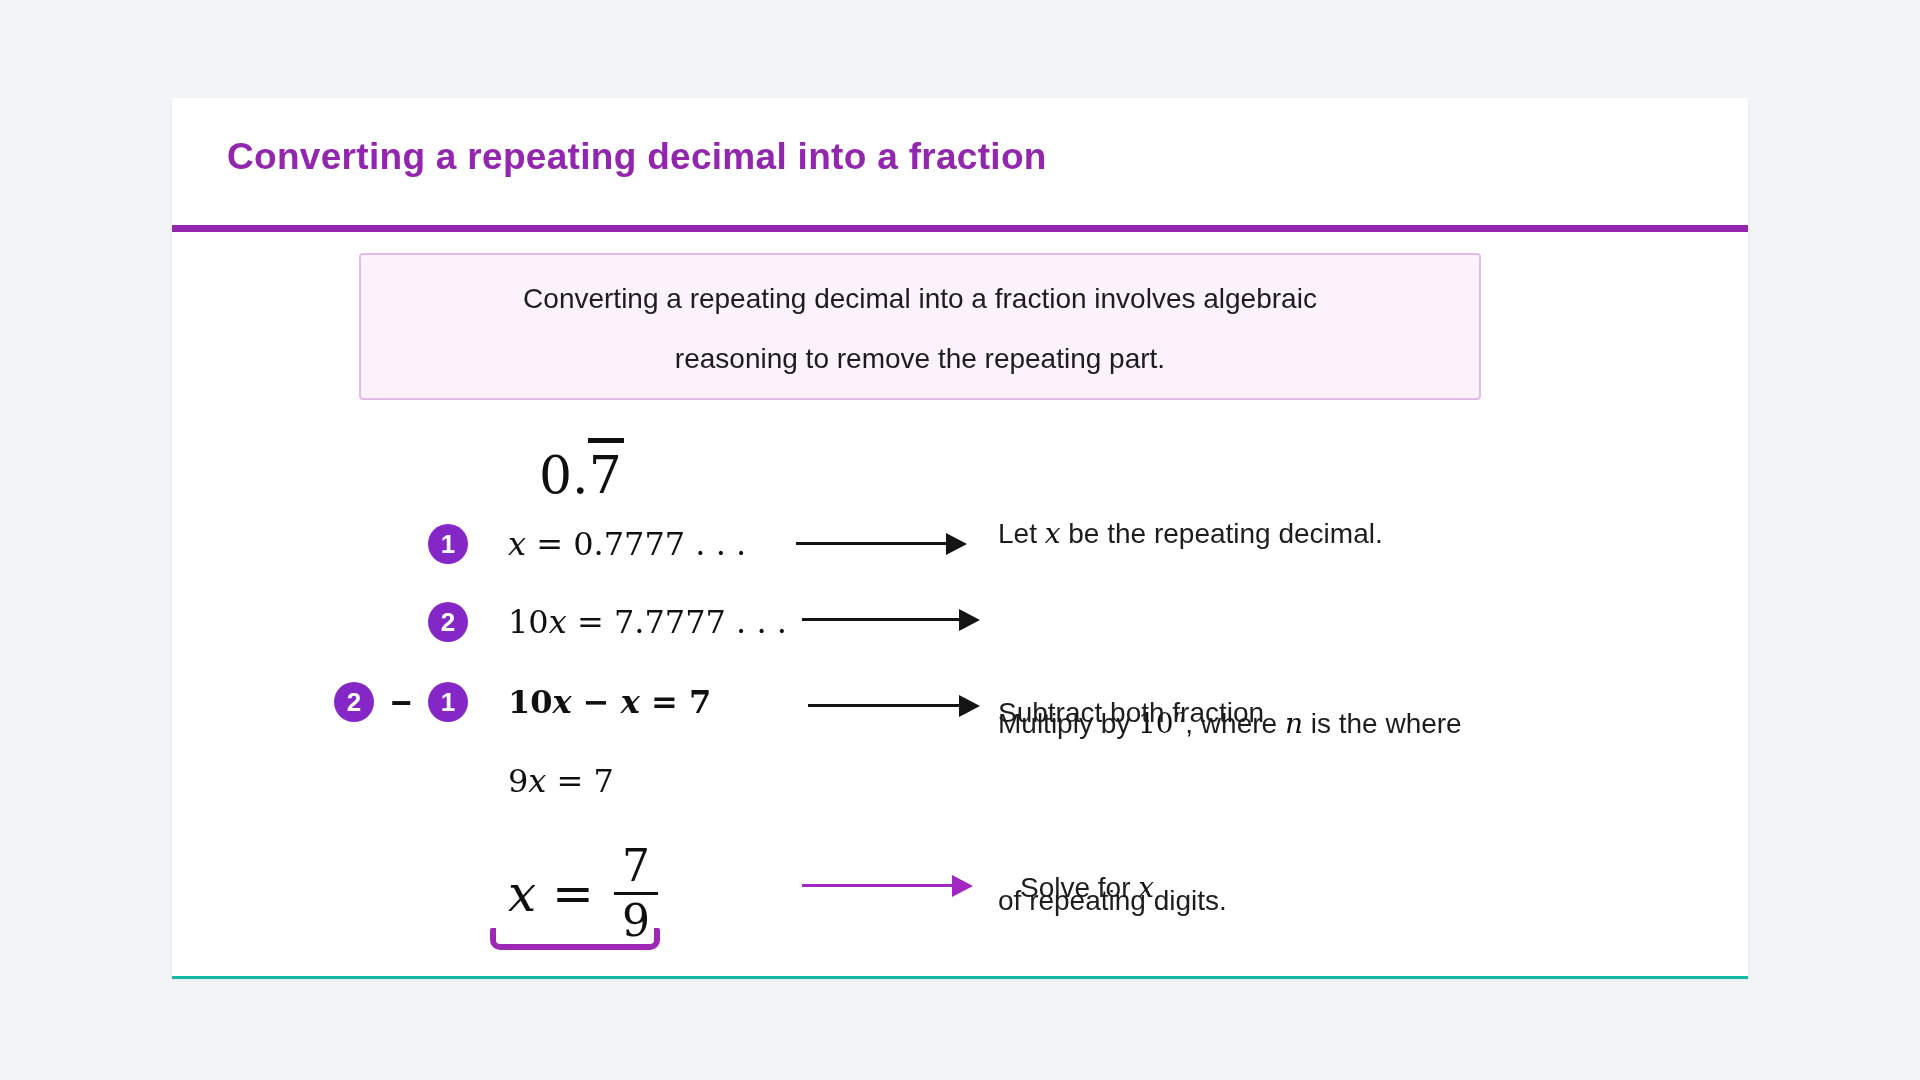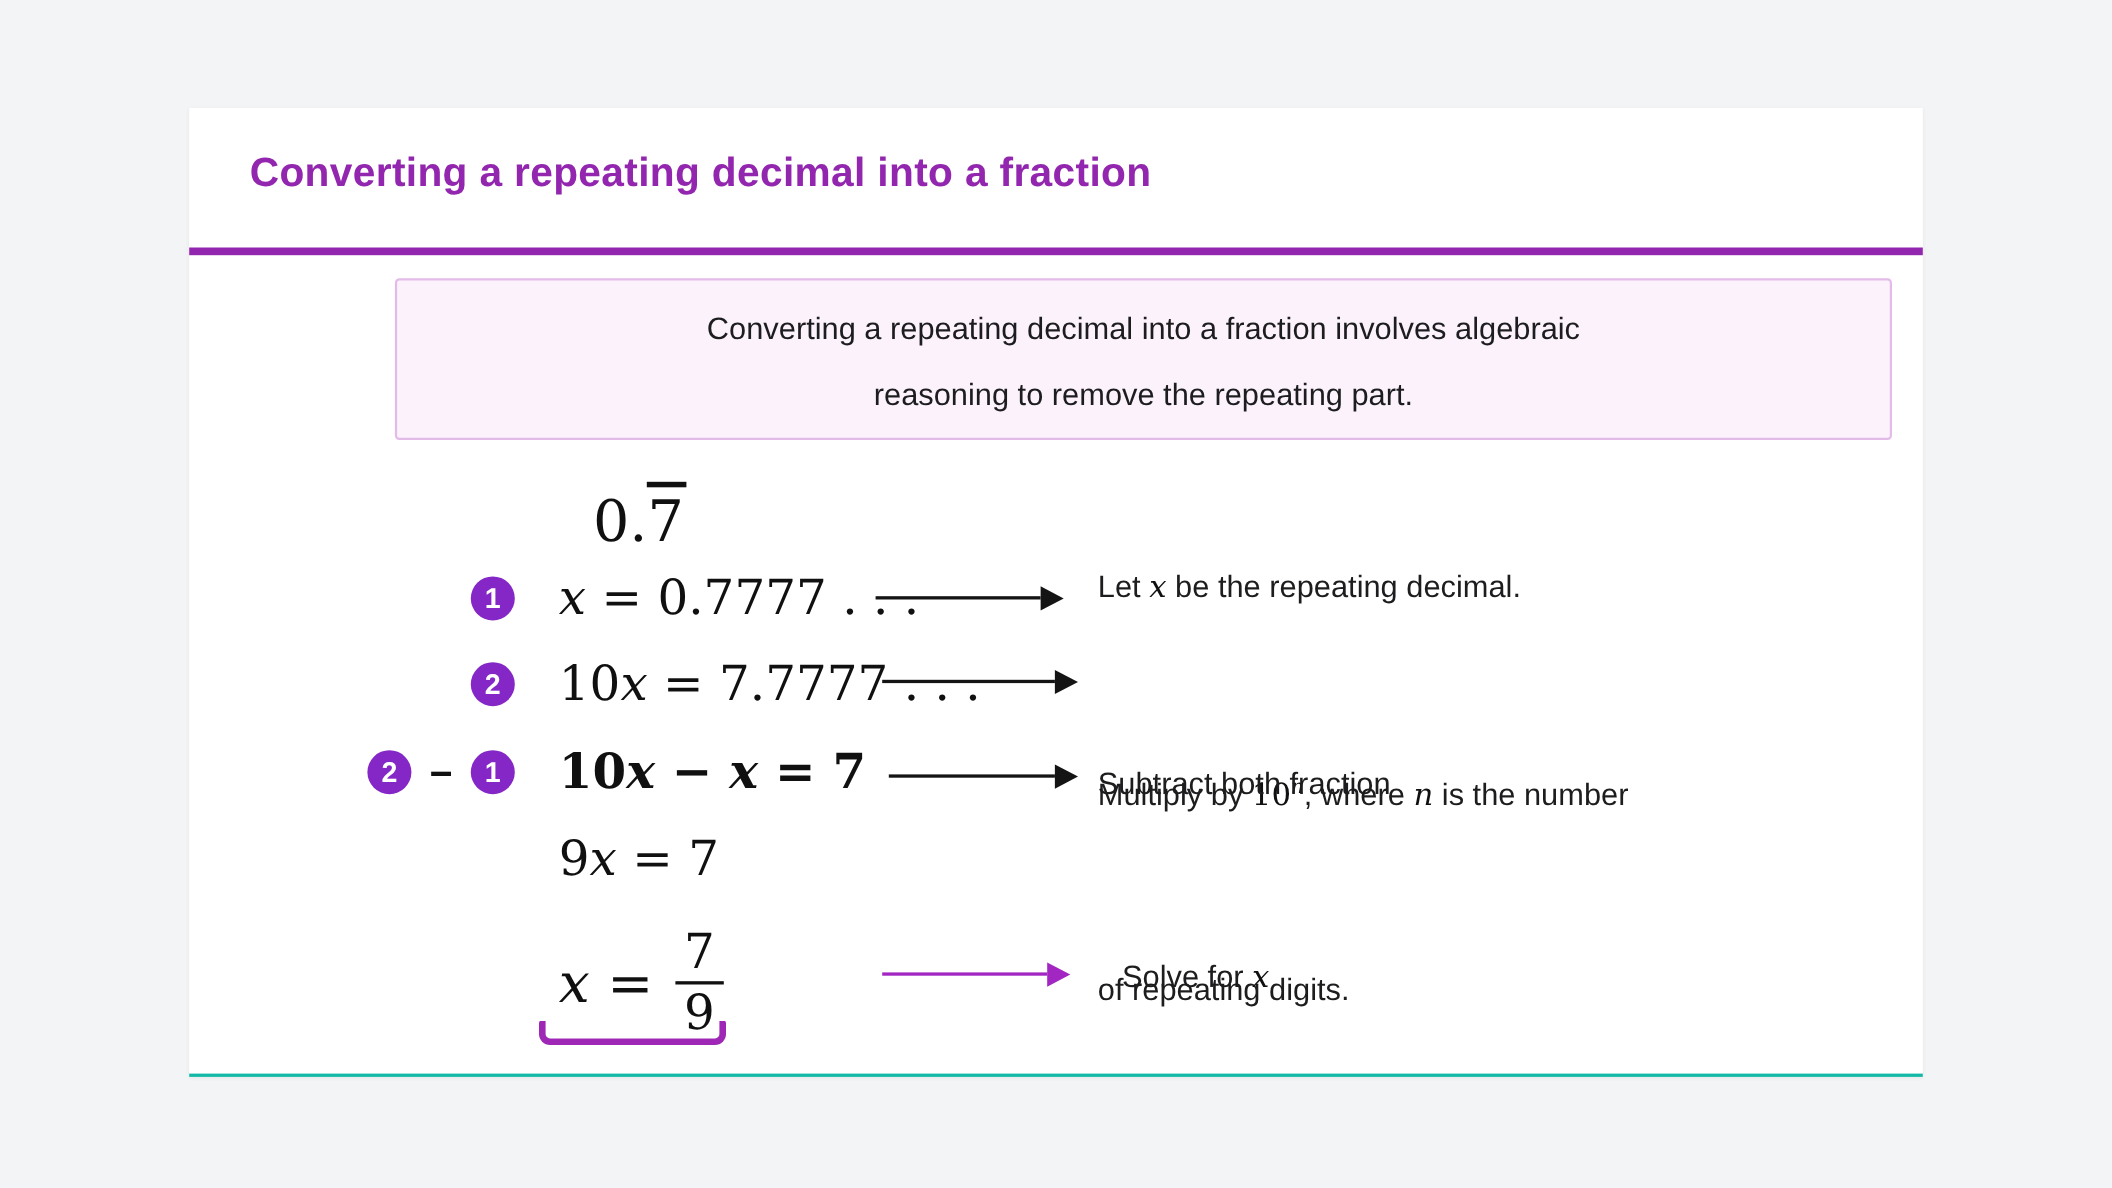--- a/index.html
+++ b/index.html
@@ -18,21 +18,21 @@
   .title {
     position:absolute; left:55px; top:38px; margin:0;
     font-size:37px; font-weight:800; letter-spacing:.3px;
     color:var(--purple,#9326ae);
   }
   .divider {
     position:absolute; left:0; top:127px; width:100%; height:7px;
     background:var(--purple,#9326ae);
   }
   .intro {
-    position:absolute; left:187px; top:155px; width:1361px; height:147px;
+    position:absolute; left:187px; top:155px; width:1122px; height:147px;
     box-sizing:border-box; padding-top:14px;
     background:#fbf2fc; border:2px solid #e3bbe9; border-radius:4px;
     text-align:center;
   }
   .intro-line { font-size:28px; line-height:60px; color:#1d1d1f; }
 
   .math, .m { font-family:"DejaVu Serif","Liberation Serif",serif; color:#101010; }
   .mi { font-family:"DejaVu Serif","Liberation Serif",serif; font-style:italic; color:#101010; }
 
   .decimal {
@@ -49,21 +49,21 @@
     position:absolute; width:40px; height:40px; border-radius:50%;
     background:var(--badge,#8527c6); color:#ffffff;
     font-size:26px; font-weight:700;
     display:flex; align-items:center; justify-content:center;
   }
   .badge-op {
     position:absolute; left:206px; top:585px; width:46px;
     text-align:center; font-size:36px; font-weight:700; line-height:40px; color:#111;
   }
 
-  .eq { position:absolute; font-size:44px; line-height:62px; white-space:pre; }
+  .eq { position:absolute; font-size:32px; line-height:62px; white-space:pre; }
 
   .arrow { position:absolute; width:150px; border-top:3px solid #141414; }
   .arrow::after {
     content:""; position:absolute; right:-21px; top:-12.5px; width:0; height:0;
     border-left:21px solid #141414;
     border-top:11px solid transparent; border-bottom:11px solid transparent;
   }
   .arrow.purple { border-top-color:var(--accent,#a227c2); }
   .arrow.purple::after { border-left-color:var(--accent,#a227c2); }
 
@@ -108,21 +108,21 @@
   <div class="eq" style="left:336px; top:415px;"><span class="mi">x</span><span class="math"> = 0.7777 . . .</span></div>
   <div class="arrow" style="left:624px; top:444px; width:150px;"></div>
   <div class="note" style="left:826px; top:416px;"><span>Let </span><span class="mi">x</span><span> be the repeating decimal.</span></div>
 
   <div class="badge" style="left:256px; top:504px;">
       <span>2</span>
     </div>
   <div class="eq" style="left:336px; top:493px;"><span class="math">10</span><span class="mi">x</span><span class="math"> = 7.7777 . . .</span></div>
   <div class="arrow" style="left:630px; top:520px; width:157px;"></div>
   <div class="note note2" style="left:826px; top:470px;">
-    <div><span>Multiply by </span><span class="m">10</span><span class="mi sup">n</span><span>, where </span><span class="mi">n</span><span> is the number</span></div>
+    <div><span>Multiply by </span><span class="m">10</span><span class="mi sup">n</span><span>, where </span><span class="mi">n</span><span> is the where</span></div>
     <div>of repeating digits.</div>
   </div>
 
   <div class="badge" style="left:162px; top:584px;">
       <span>2</span>
     </div>
   <div class="badge-op">−</div>
   <div class="badge" style="left:256px; top:584px;">
       <span>1</span>
     </div>

